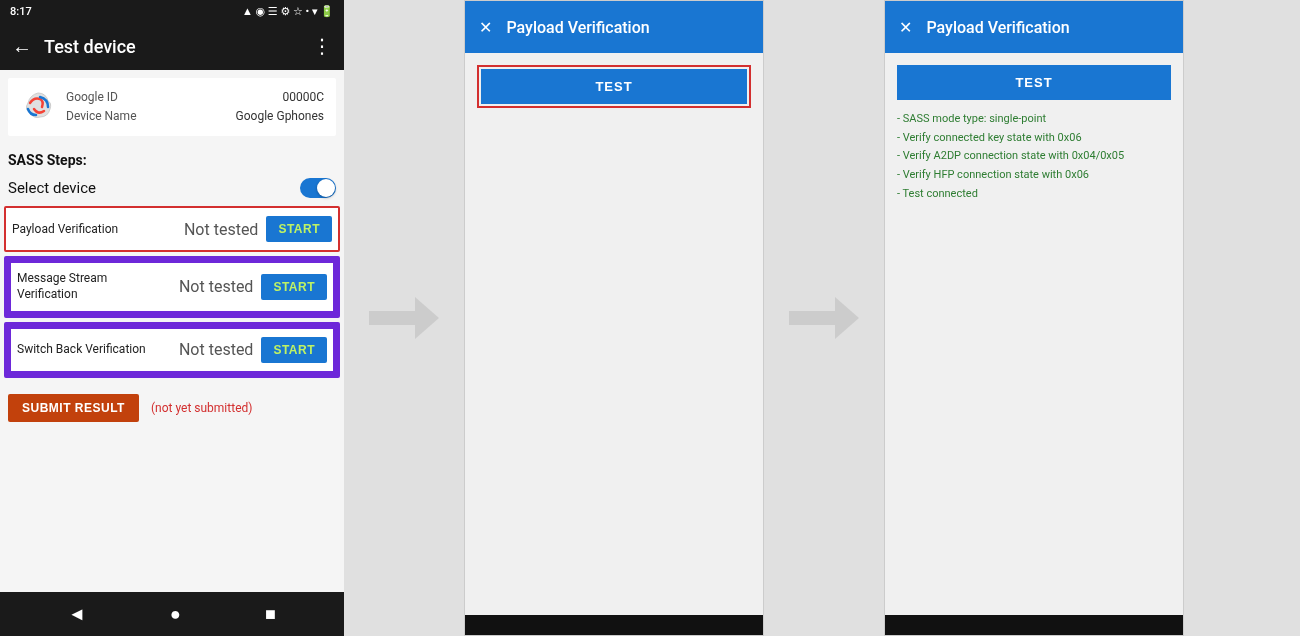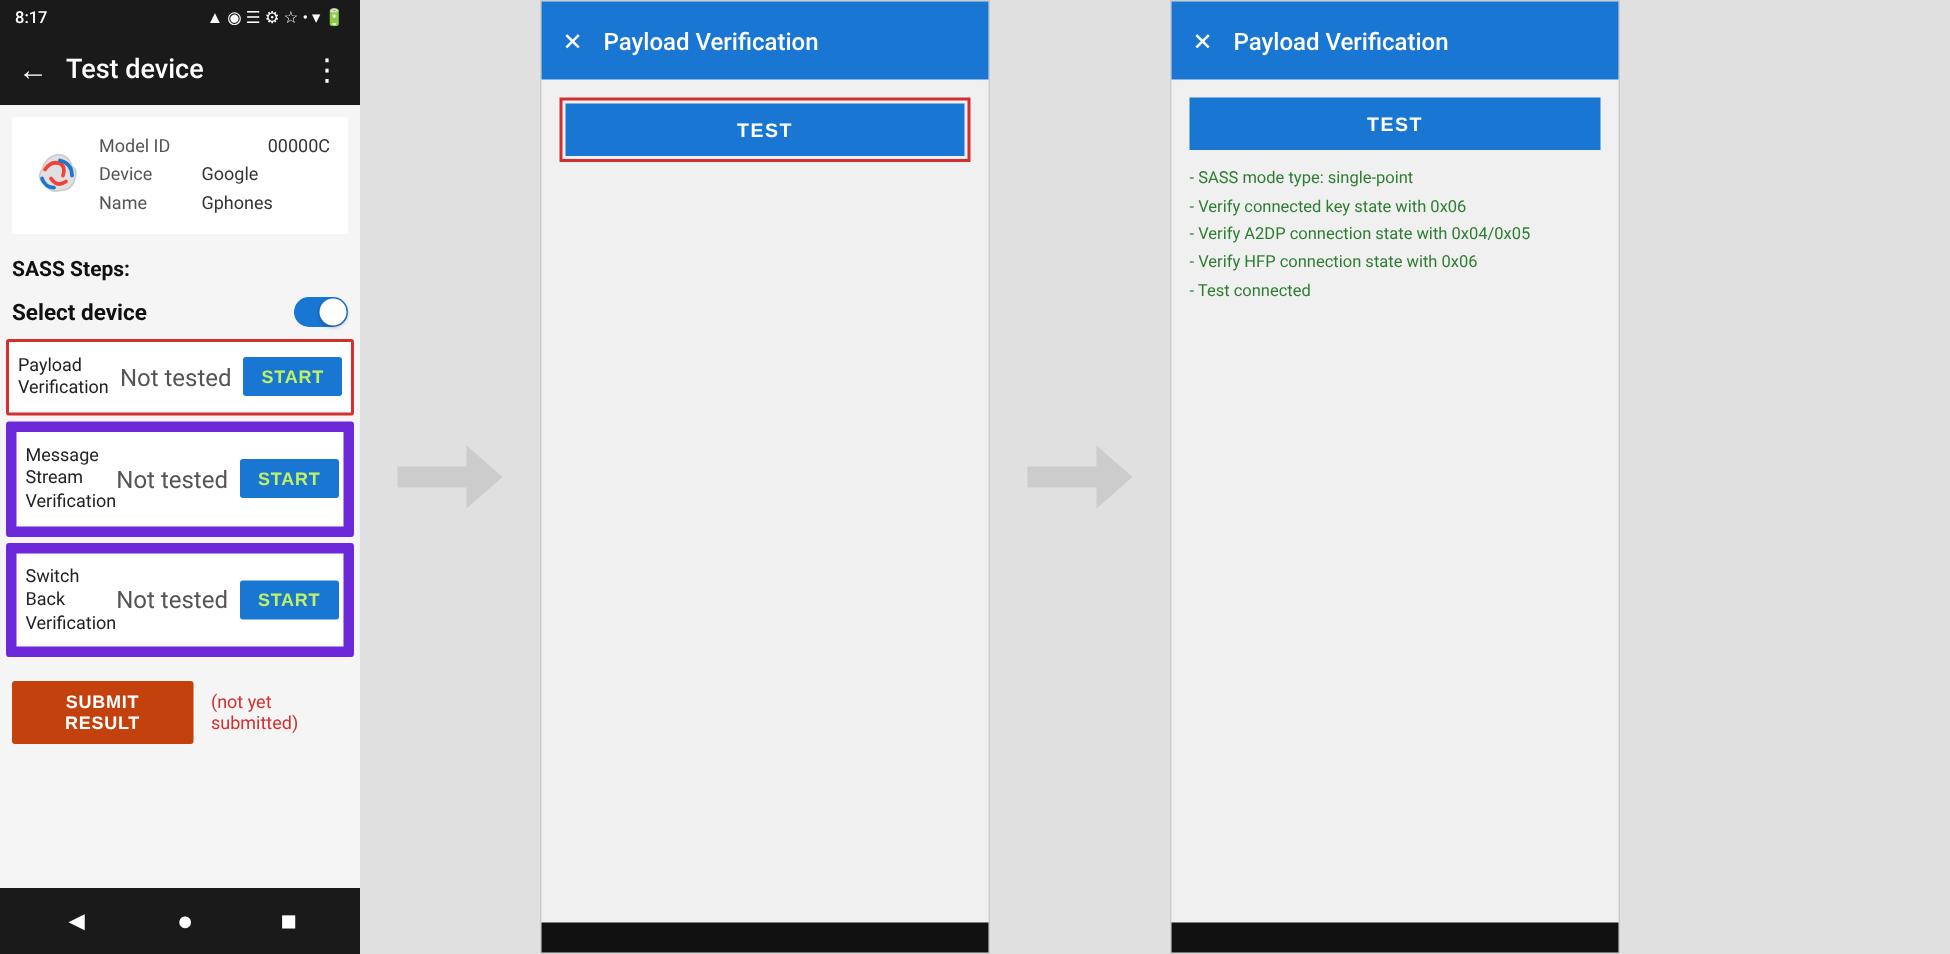--- a/index.html
+++ b/index.html
@@ -9,21 +9,21 @@
       background: #e0e0e0;
       display: flex;
       flex-direction: row;
       align-items: flex-start;
       font-family: 'Roboto', Arial, sans-serif;
       overflow: hidden;
     }
 
     
     .phone-frame {
-      width: 240px;
+      width: 344px;
       height: 636px;
       background: #1a1a1a;
       display: flex;
       flex-direction: column;
       flex-shrink: 0;
     }
     .status-bar {
       background: #1a1a1a;
       color: white;
       font-size: 11px;
@@ -98,21 +98,21 @@
       color: #111;
       padding: 8px 8px 4px 8px;
     }
 
     .select-device-row {
       display: flex;
       justify-content: space-between;
       align-items: center;
       padding: 6px 8px 8px 8px;
       font-size: 15px;
-      font-weight: 700;
+      font-weight: 400;
       color: #111;
       gap: 46px;
     }
     .toggle-switch {
       width: 36px;
       height: 20px;
       background: #1976d2;
       border-radius: 10px;
       position: relative;
       cursor: pointer;
@@ -326,21 +326,21 @@
 
       <svg class="sass-logo" viewBox="0 0 36 36">
         <path d="M18 4 Q26 4 28 12 Q32 14 30 20 Q28 28 20 28 Q14 30 10 24 Q4 20 8 14 Q10 6 18 4Z" fill="#e0e0e0" stroke="#ccc" stroke-width="1"></path>
         <path d="M10 14 Q14 8 20 10 Q24 12 22 18" fill="none" stroke="#f44336" stroke-width="2.5" stroke-linecap="round"></path>
         <path d="M14 20 Q18 26 24 22" fill="none" stroke="#f44336" stroke-width="2.5" stroke-linecap="round"></path>
         <path d="M8 20 Q10 26 16 26" fill="none" stroke="#1976d2" stroke-width="2.5" stroke-linecap="round"></path>
         <path d="M20 8 Q28 10 28 18" fill="none" stroke="#1976d2" stroke-width="2.5" stroke-linecap="round"></path>
       </svg>
       <div class="device-info-rows">
         <div class="device-info-row">
-          <span class="device-info-label">Model ID</span>
+          <span class="device-info-label">Google ID</span>
           <span class="device-info-value">00000C</span>
         </div>
         <div class="device-info-row">
           <span class="device-info-label">Device Name</span>
           <span class="device-info-value">Google Gphones</span>
         </div>
       </div>
     </div>
 
     <div class="sass-steps-label">SASS Steps:</div>

